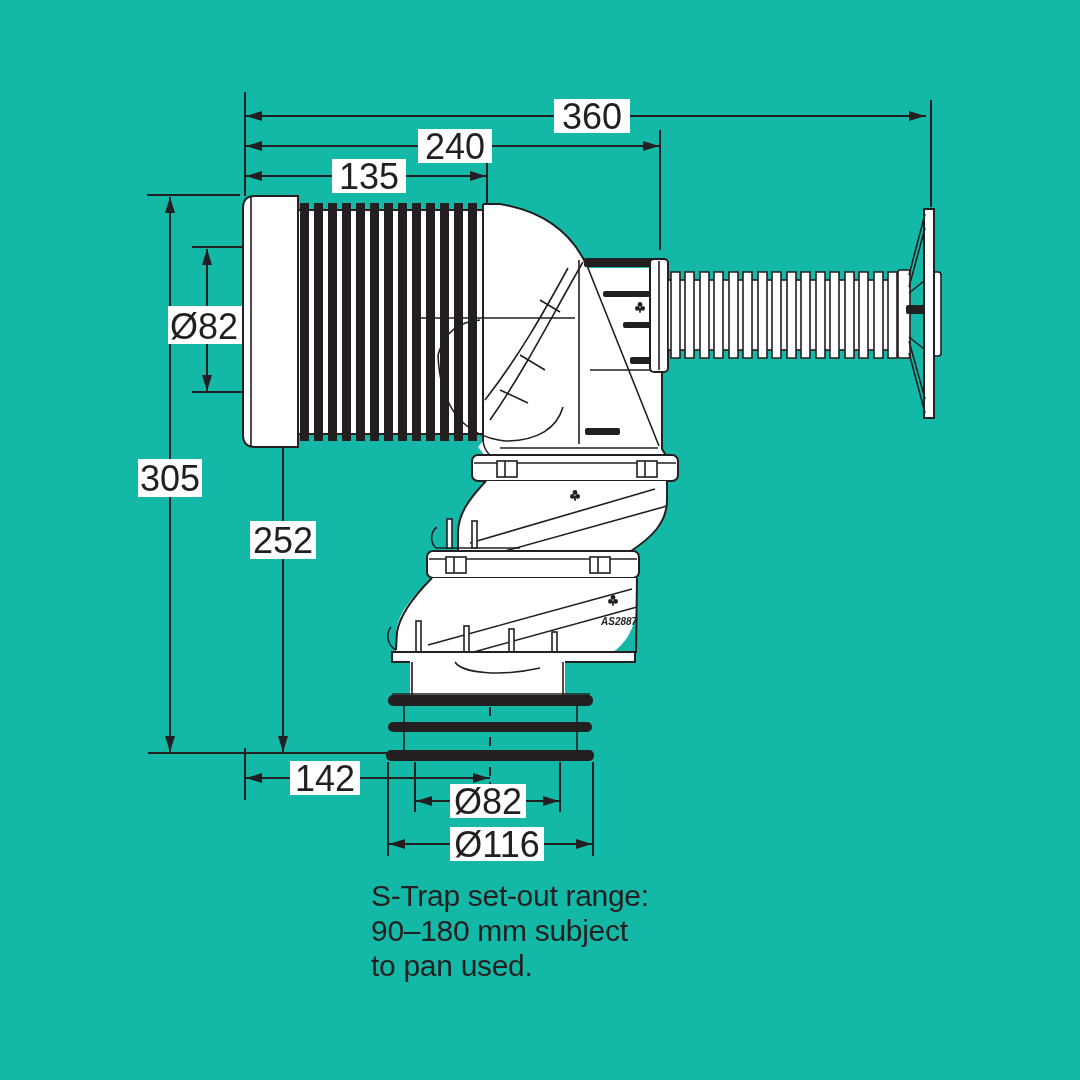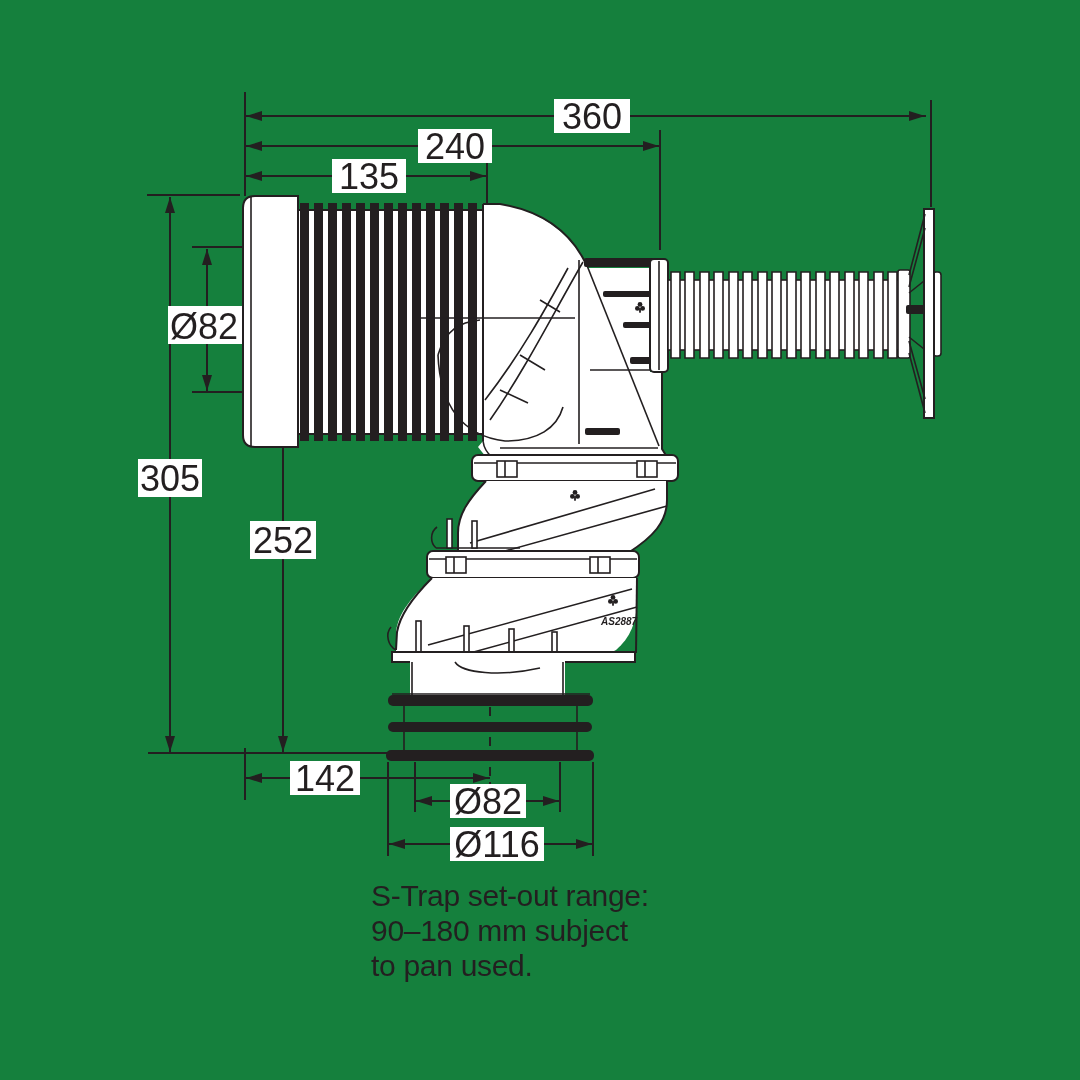--- a/index.html
+++ b/index.html
@@ -1,16 +1,16 @@
 <!DOCTYPE html>
 <html><head>
 <meta charset="utf-8">
 <style>
   html,body{margin:0;padding:0;background:#ffffff;}
-  .stage{width:1080px;height:1080px;position:relative;background:#15803d;overflow:hidden;}
+  .stage{width:1080px;height:1080px;position:relative;background:#14b8a6;overflow:hidden;}
   svg{display:block;}
   text{font-family:"Liberation Sans", sans-serif; fill:#231f20;}
   .dimtxt{font-size:36px;}
   .notetxt{font-size:30px; letter-spacing:-0.3px;}
   .marktxt{font-size:10px; font-style:italic; font-weight:bold;}
   .ln{stroke:#231f20;stroke-width:2;fill:none;}
   .ln1{stroke:#231f20;stroke-width:1.6;fill:none;}
   .dash{stroke:#231f20;stroke-width:2;fill:none;stroke-dasharray:9 6;}
   .dk{fill:#231f20;stroke:none;}
   .wh{fill:#ffffff;stroke:none;}

